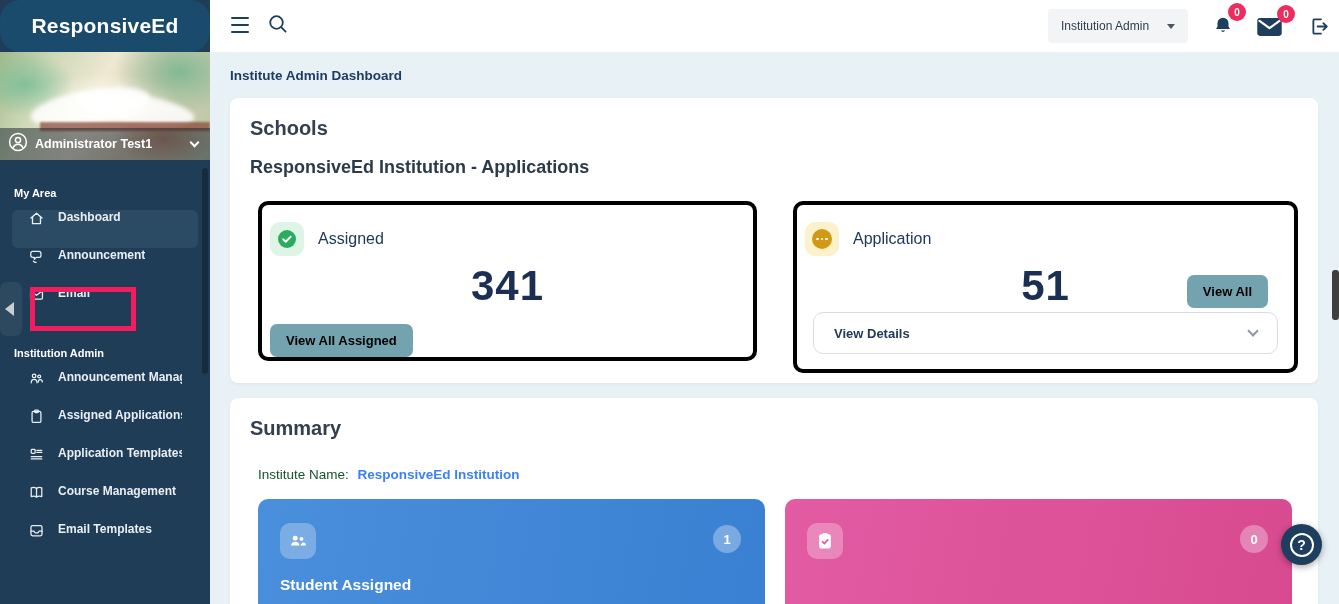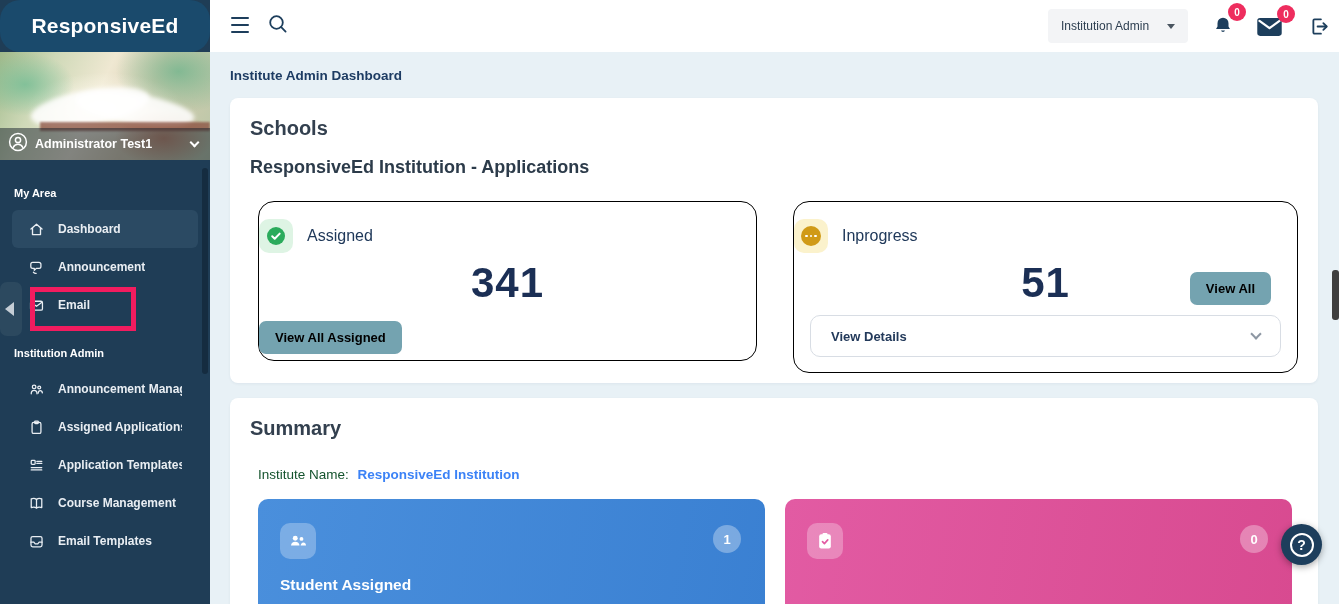--- a/index.html
+++ b/index.html
@@ -27,21 +27,21 @@
   .photo .page2 { width:120px; height:30px; left:75px; top:42px; transform:rotate(9deg); }
   .photo .stack { position:absolute; left:40px; right:0; top:70px; height:9px; background:#8a4f3f; opacity:.75; filter:blur(1px); }
   .user-row { position:absolute; left:0; right:0; bottom:0; height:32px; background:rgba(22,32,44,.5);
               display:flex; align-items:center; padding:0 12px 0 8px; gap:7px; color:#fff; cursor:pointer; }
   .user-row .name { flex:1; font-size:12.5px; font-weight:700; white-space:nowrap; overflow:hidden; }
   .chev { width:7px; height:7px; border-right:2px solid #fff; border-bottom:2px solid #fff; transform:rotate(45deg); margin-top:-4px; }
 
   .menu { position:absolute; top:160px; left:0; right:0; }
   .sec-label { margin:27px 14px 11px; font-size:11px; font-weight:700; color:#fff; }
   .sec-label.second { margin-top:23px; }
-  .item { height:38px; margin:0 12px; display:flex; align-items:center; gap:13px; padding:0 16px;
+  .item { height:38px; margin:0 12px; display:flex; gap:13px; padding:0 16px;
           border-radius:6px; color:#e9eef3; font-size:12px; font-weight:600; cursor:pointer; }
   .item.active { background:#2b4a63; }
   .item svg { flex:none; }
   .item .lbl { white-space:nowrap; overflow:hidden; }
 
   .sidebar-thumb { position:absolute; right:2px; top:168px; width:6px; height:206px; border-radius:3px; background:#152c40; cursor:pointer; }
   .collapse-handle { position:absolute; left:0; top:282px; width:22px; height:54px; background:#2c495f;
                      border-radius:7px; display:flex; align-items:center; padding-left:5px; z-index:6; cursor:pointer; }
   .tri-left { width:0; height:0; border-top:7px solid transparent; border-bottom:7px solid transparent; border-right:9px solid #c6ced6; }
   .annotation-box { position:absolute; left:30px; top:287px; width:106px; height:44px; border:5px solid #f21c5f; z-index:7; pointer-events:none; }
@@ -64,21 +64,21 @@
   
   .content { position:absolute; left:210px; top:52px; width:1129px; height:552px; overflow:hidden; }
   .breadcrumb { padding:16px 0 0 20px; height:46px; font-size:13.5px; font-weight:700; color:#1d3c63; }
   .panel { margin-left:20px; width:1088px; background:#fff; border-radius:8px; box-shadow:0 1px 3px rgba(30,50,90,.06); position:relative; }
   .panel.schools { height:285px; }
   .panel.summary { margin-top:15px; height:240px; }
   .panel h2 { padding:19px 0 0 20px; font-size:20px; font-weight:600; color:#33404f; }
   .subtitle { padding:17px 0 0 20px; font-size:18px; font-weight:700; color:#2c3b4a; }
 
   .cards-row { display:flex; gap:36px; padding:23px 20px 0 28px; }
-  .stat-card { border:1px solid #000000; border-radius:16px; background:#fff; position:relative; padding:17px 0; }
+  .stat-card { border:4px solid #000000; border-radius:10px; background:#fff; position:relative; padding:17px 8px; }
   .assigned-card { width:499px; height:160px; }
   .inprogress-card { flex:1; height:172px; }
   .stat-head { display:flex; align-items:center; gap:14px; }
   .tile { width:34px; height:34px; border-radius:10px; display:flex; align-items:center; justify-content:center; }
   .tile.green { background:#def4e4; }
   .tile.yellow { background:#fbf2cc; }
   .dotcircle { width:20px; height:20px; border-radius:50%; background:#d09a17; display:flex; align-items:center; justify-content:center; gap:2px; }
   .dotcircle i { width:2.6px; height:2.6px; border-radius:50%; background:#fff; }
   .stat-label { font-size:16px; color:#20395a; font-weight:500; }
   .stat-count { font-size:42px; font-weight:700; color:#1b2f55; margin-top:9px; line-height:1; letter-spacing:1px;text-align:center; }
@@ -279,21 +279,21 @@
 
       <div class="stat-card inprogress-card">
         <div class="stat-head">
           <span class="tile yellow">
             <span class="dotcircle">
                 <i></i>
                 <i></i>
                 <i></i>
               </span>
           </span>
-          <span class="stat-label">Inprogress</span>
+          <span class="stat-label">Application</span>
         </div>
         <div class="stat-count">51</div>
         <button class="btn-teal view-all-btn">View All</button>
         <button class="view-details">
           <span>View Details</span>
           <span class="chev-gray"></span>
         </button>
       </div>
     </div>
   </section>

